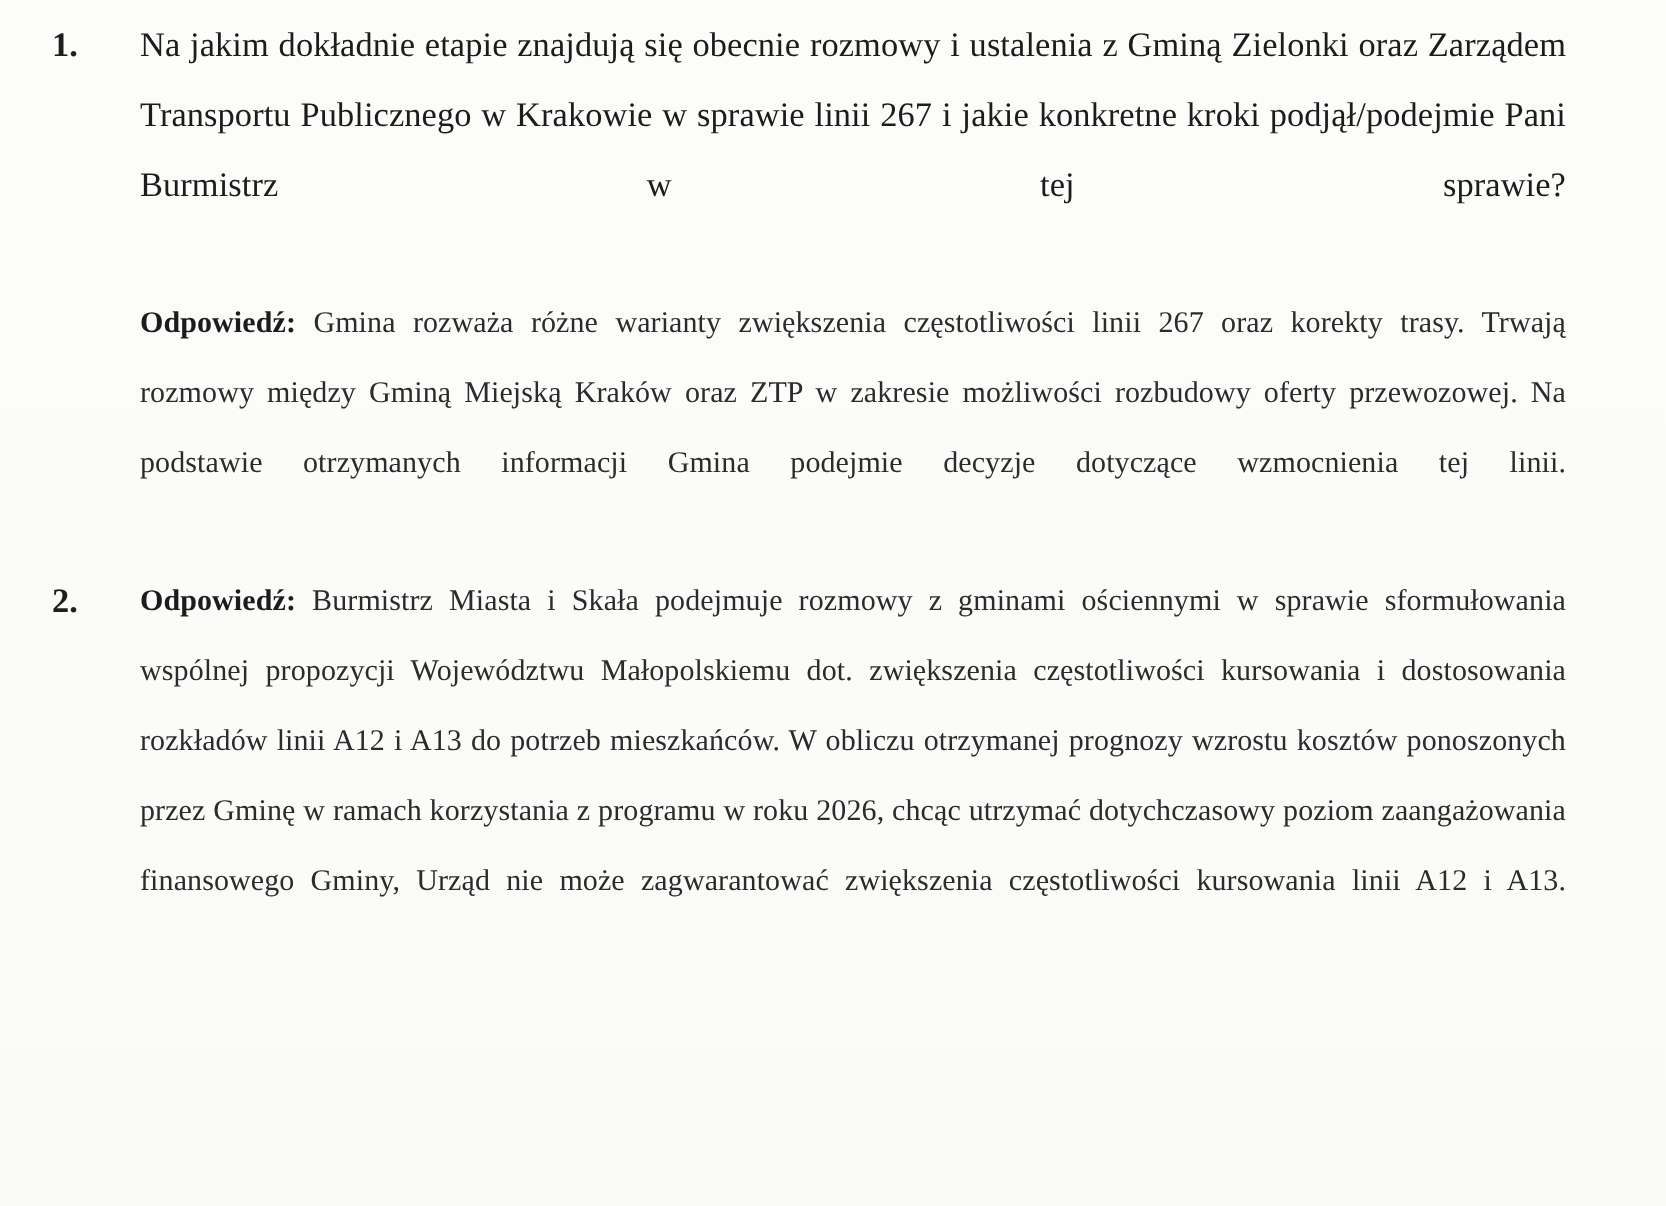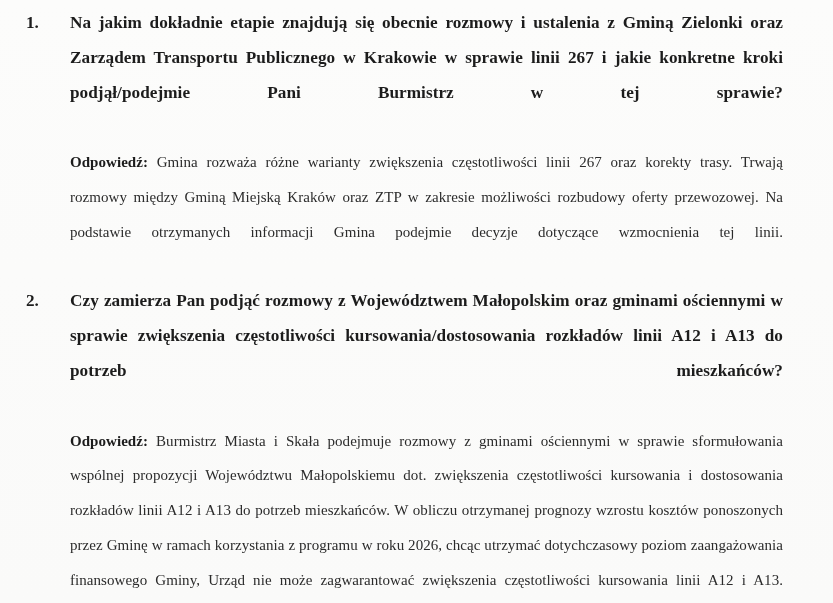--- a/index.html
+++ b/index.html
@@ -49,21 +49,21 @@
     top: 0;
     width: 30px;
     text-align: left;
     font-weight: bold;
     font-size: 17.2px;
     line-height: 34.8px;
     color: #1e1e1e;
   }
 
   .q-text {
-    font-weight: bold;
+    font-weight: normal;
     font-size: 17.2px;
     line-height: 34.8px;
     text-align: justify;
     text-justify: inter-word;
     color: #1c1c1c;
     margin: 0;
     letter-spacing: 0.05px;
   }
 
   .a-text {
@@ -101,18 +101,17 @@
     <div class="qa-item">
       <div class="q-number">1.</div>
       <p class="q-text">Na jakim dokładnie etapie znajdują się obecnie rozmowy i ustalenia z Gminą Zielonki oraz Zarządem Transportu Publicznego w Krakowie w sprawie linii 267 i jakie konkretne kroki podjął/podejmie Pani Burmistrz w tej sprawie?</p>
       <p class="a-text"><span class="a-label">Odpowiedź:</span> <span>Gmina rozważa różne warianty zwiększenia częstotliwości linii 267 oraz korekty trasy. Trwają rozmowy między Gminą Miejską Kraków oraz ZTP w zakresie możliwości rozbudowy oferty przewozowej. Na podstawie otrzymanych informacji Gmina podejmie decyzje dotyczące wzmocnienia tej linii.</span></p>
     </div>
 
     <div class="item-gap"></div>
 
     <div class="qa-item">
       <div class="q-number">2.</div>
-      <p class="q-text">Czy zamierza Pan podjąć rozmowy z Województwem Małopolskim oraz gminami ościennymi w sprawie zwiększenia częstotliwości kursowania/dostosowania rozkładów linii A12 i A13 do potrzeb mieszkańców?</p>
       <p class="a-text"><span class="a-label">Odpowiedź:</span> <span>Burmistrz Miasta i Skała podejmuje rozmowy z gminami ościennymi w sprawie sformułowania wspólnej propozycji Województwu Małopolskiemu dot. zwiększenia częstotliwości kursowania i dostosowania rozkładów linii A12 i A13 do potrzeb mieszkańców. W obliczu otrzymanej prognozy wzrostu kosztów ponoszonych przez Gminę w ramach korzystania z programu w roku 2026, chcąc utrzymać dotychczasowy poziom zaangażowania finansowego Gminy, Urząd nie może zagwarantować zwiększenia częstotliwości kursowania linii A12 i A13.</span></p>
     </div>
 
   </div>
 </div>
 
 </body></html>

